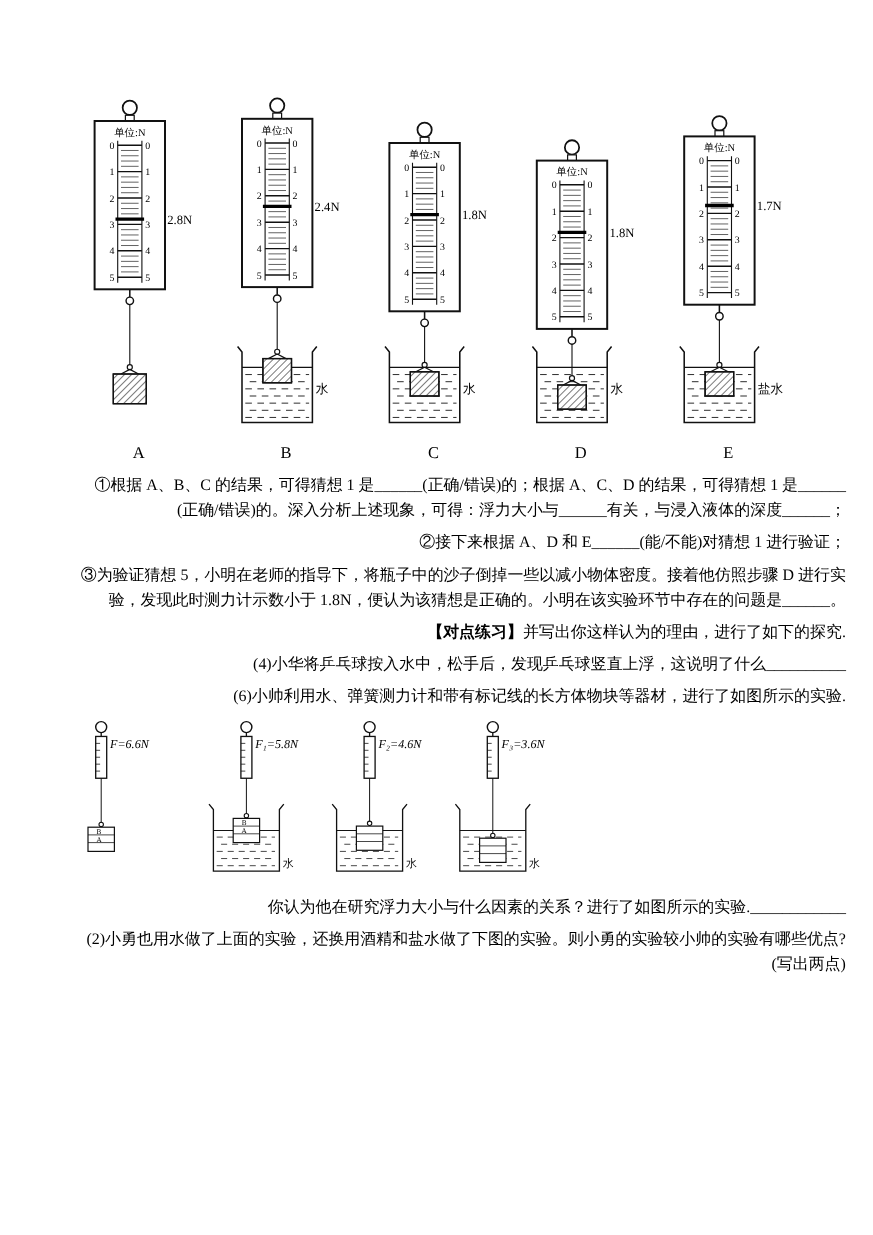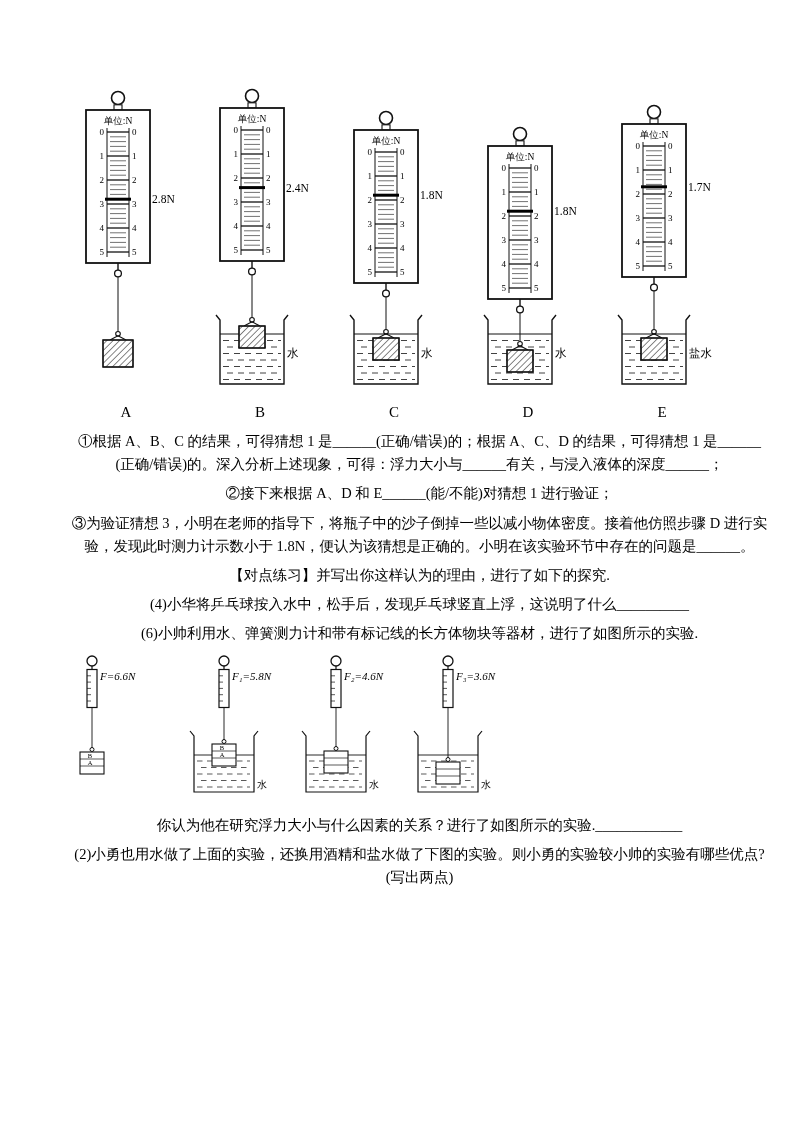--- a/index.html
+++ b/index.html
@@ -12,24 +12,24 @@
   .diagram-row{display:flex;justify-content:space-between;}
   .big-row{width:648px;margin-top:84px;}
   .small-row{width:436px;margin:6px 0 2px 0;}
   .scale-cell{display:flex;flex-direction:column;align-items:center;}
   .scale-label{
     font-size:15px;line-height:16px;margin-top:2px;text-align:center;
     font-family:"Liberation Serif",serif;
   }
   .textblock{margin-top:10px;}
   .textblock p{
-    margin:6px 0;font-size:14.5px;line-height:1.6;text-align:center;
+    margin:6px 0;font-size:14.5px;line-height:1.6;text-align:right;
     word-break:break-all;
   }
-  .bold{font-weight:normal;}
+  .bold{font-weight:bold;}
   svg text{font-family:"Liberation Serif","DejaVu Serif",serif;fill:#000;}
 </style>
 </head>
 <body>
 
 <div class="page">
 
   <div class="diagram-row big-row" id="bigRow">
       <div class="scale-cell">
         <svg width="112" height="318">
@@ -545,21 +545,21 @@
             <rect x="35" y="254" width="26" height="22" fill="url(#hb4)" stroke="#111" stroke-width="1.2"></rect>
           </g>
         </svg>
         <div class="scale-label">E</div>
       </div>
     </div>
 
   <div class="textblock">
     <p>①根据 A、B、C 的结果，可得猜想 1 是______(正确/错误)的；根据 A、C、D 的结果，可得猜想 1 是______(正确/错误)的。深入分析上述现象，可得：浮力大小与______有关，与浸入液体的深度______；</p>
     <p>②接下来根据 A、D 和 E______(能/不能)对猜想 1 进行验证；</p>
-    <p>③为验证猜想 3，小明在老师的指导下，将瓶子中的沙子倒掉一些以减小物体密度。接着他仿照步骤 D 进行实验，发现此时测力计示数小于 1.8N，便认为该猜想是正确的。小明在该实验环节中存在的问题是______。</p>
+    <p>③为验证猜想 5，小明在老师的指导下，将瓶子中的沙子倒掉一些以减小物体密度。接着他仿照步骤 D 进行实验，发现此时测力计示数小于 1.8N，便认为该猜想是正确的。小明在该实验环节中存在的问题是______。</p>
     <p><span class="bold">【对点练习】</span><span>并写出你这样认为的理由，进行了如下的探究.</span></p>
     <p>(4)小华将乒乓球按入水中，松手后，发现乒乓球竖直上浮，这说明了什么__________</p>
     <p>(6)小帅利用水、弹簧测力计和带有标记线的长方体物块等器材，进行了如图所示的实验.</p>
   </div>
 
   <div class="diagram-row small-row" id="smallRow">
       <div class="scale-cell">
         <svg width="100" height="152">
           <g>
             <circle cx="22" cy="9" r="5" fill="none" stroke="#111" stroke-width="1.3"></circle>

